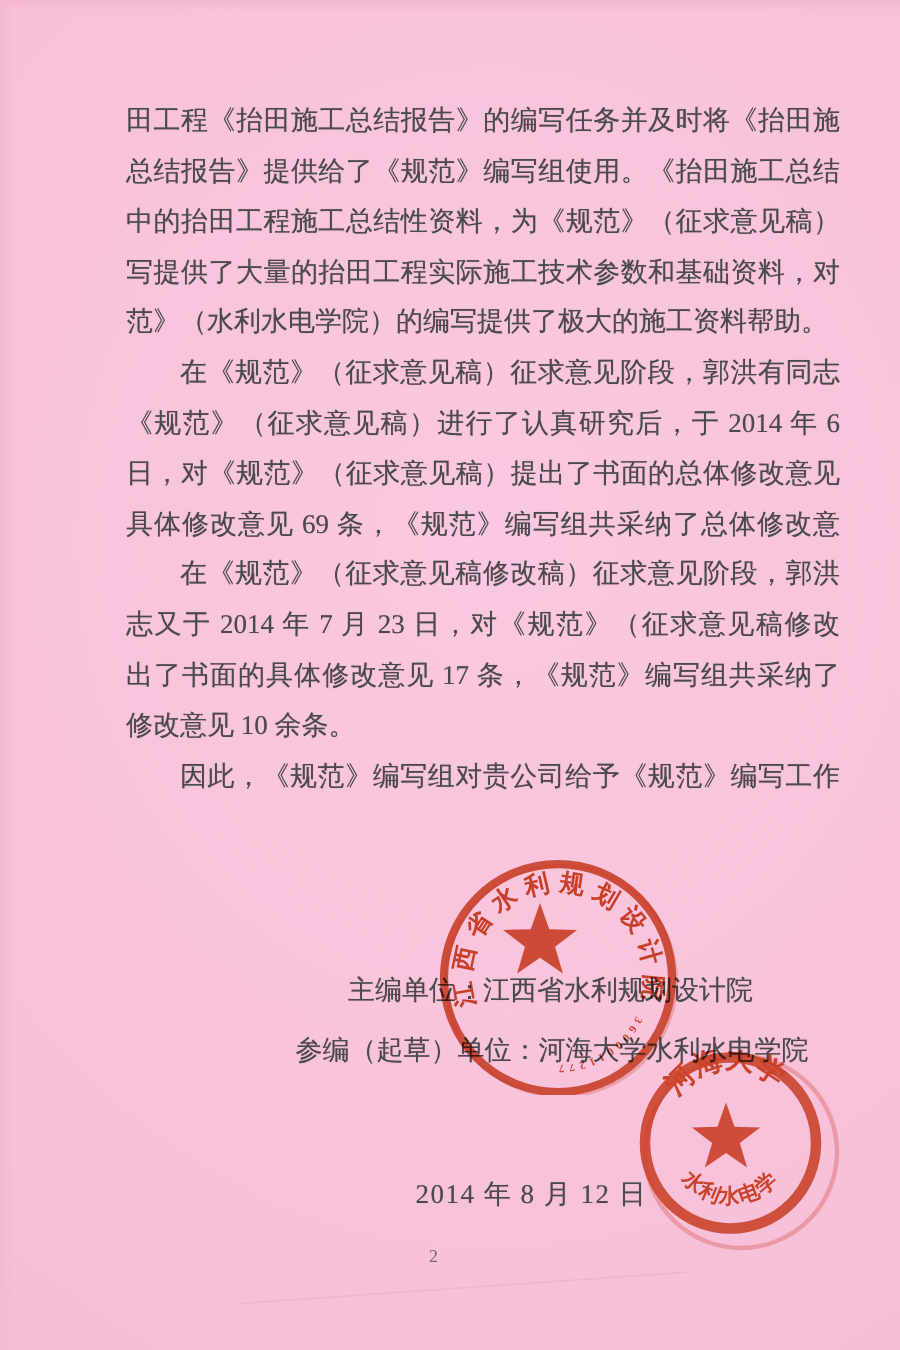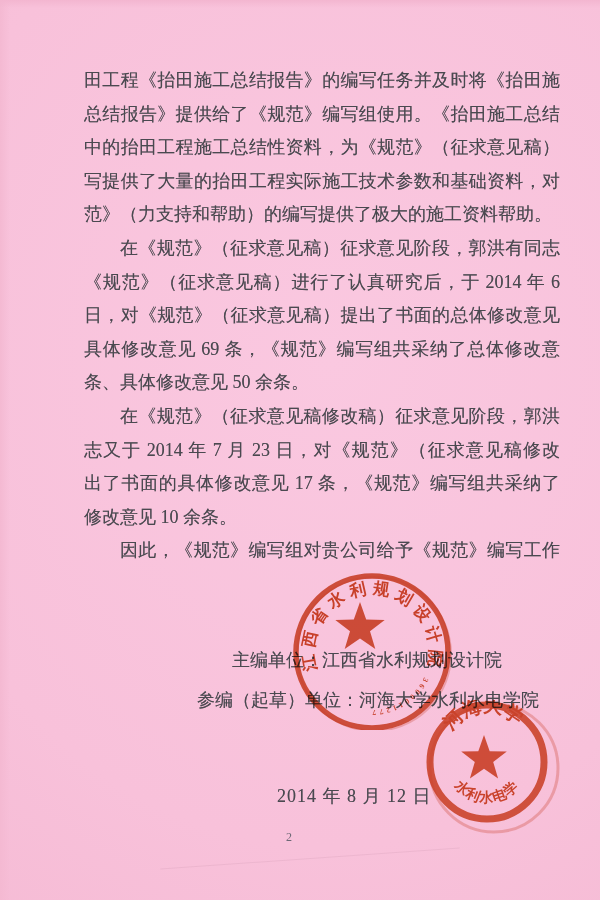--- a/index.html
+++ b/index.html
@@ -44,26 +44,25 @@
 <body>
 
 <div class="paper"></div>
 <div class="crease"></div>
 
 <div class="textblock">
   <div class="line fill">田工程《抬田施工总结报告》的编写任务并及时将《抬田施工</div>
   <div class="line fill">总结报告》提供给了《规范》编写组使用。《抬田施工总结报告》</div>
   <div class="line fill">中的抬田工程施工总结性资料，为《规范》（征求意见稿）的编</div>
   <div class="line fill">写提供了大量的抬田工程实际施工技术参数和基础资料，对《规</div>
-  <div class="line">范》（力支持和帮助）的编写提供了极大的施工资料帮助。</div>
+  <div class="line">范》（水利水电学院）的编写提供了极大的施工资料帮助。</div>
   <div class="line fill indent">在《规范》（征求意见稿）征求意见阶段，郭洪有同志在对</div>
   <div class="line fill">《规范》（征求意见稿）进行了认真研究后，于 2014 年 6 月 17</div>
   <div class="line fill">日，对《规范》（征求意见稿）提出了书面的总体修改意见 7 条、</div>
   <div class="line fill">具体修改意见 69 条，《规范》编写组共采纳了总体修改意见 4</div>
-  <div class="line">条、具体修改意见 50 余条。</div>
   <div class="line fill indent">在《规范》（征求意见稿修改稿）征求意见阶段，郭洪有同</div>
   <div class="line fill">志又于 2014 年 7 月 23 日，对《规范》（征求意见稿修改稿）提</div>
   <div class="line fill">出了书面的具体修改意见 17 条，《规范》编写组共采纳了具体</div>
   <div class="line">修改意见 10 余条。</div>
   <div class="line fill indent">因此，《规范》编写组对贵公司给予《规范》编写工作的大</div>
 </div>
 
 <div class="sig chief">主编单位：江西省水利规划设计院</div>
 <div class="sig co">参编（起草）单位：河海大学水利水电学院</div>
 <div class="sig date">2014 年 8 月 12 日</div>

